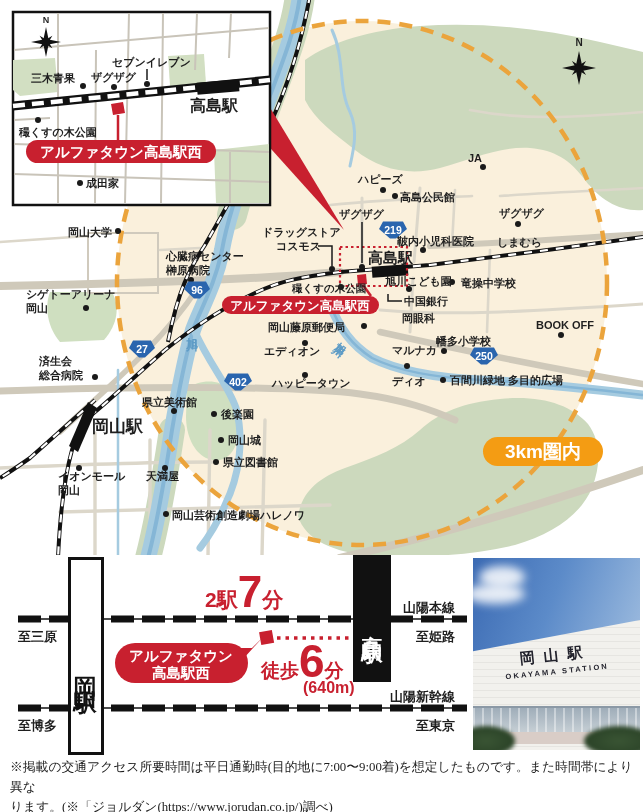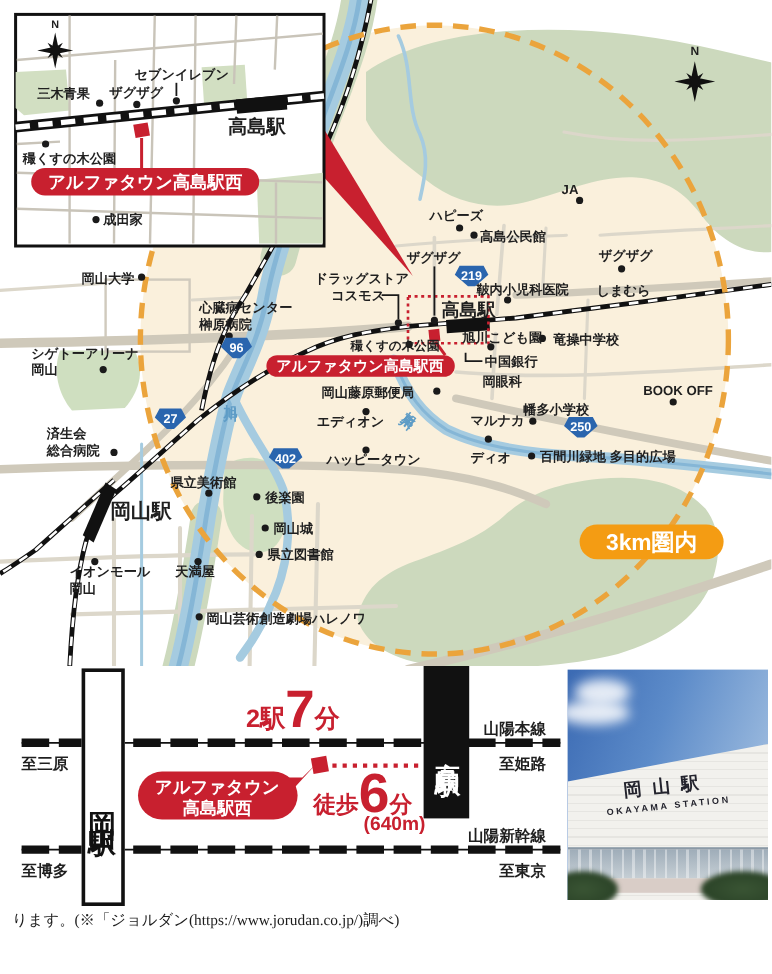--- a/index.html
+++ b/index.html
@@ -280,21 +280,21 @@
   <rect x="260" y="76" width="13" height="13" fill="#c8202f" transform="rotate(-10 266 82)"></rect>
   <polygon points="230,93 252,93 264,81 244,103" fill="#c8202f"></polygon>
   <rect x="115" y="88" width="133" height="40" rx="20" fill="#c8202f"></rect>
   <text x="181" y="106" text-anchor="middle" class="badge-txt" style="font-size:14.5px;">アルファタウン</text>
   <text x="181" y="123" text-anchor="middle" class="badge-txt" style="font-size:14.5px;">高島駅西</text>
 </svg>
 
 <div class="sta-box vtext" style="left:68px;top:557px;width:36px;height:198px;background:#fff;border:3.5px solid #111;font-size:23px;font-weight:800;letter-spacing:8px;color:#111;padding-top:28px;">岡山駅</div>
 <div class="sta-box vtext" style="left:353px;top:555px;width:38px;height:127px;background:#111;color:#fff;font-size:21px;font-weight:800;letter-spacing:5px;padding-top:14px;">高島駅</div>
 
-<div class="time-row" style="left:205px;top:570px;">
+<div class="time-row" style="left:205px;top:570px;align-items:flex-end;">
   <span style="font-size:21px;">2駅</span>
       <span style="font-size:44px;line-height:1;">7</span>
       <span style="font-size:21px;">分</span>
 </div>
 <div class="time-row" style="left:261px;top:638px;">
   <span style="font-size:19px;text-align:right;">徒歩</span>
       <span style="font-size:46px;line-height:1;">6</span>
       <span style="font-size:19px;">分</span>
 </div>
 <div class="red" style="position:absolute;left:303px;top:679px;font-size:16px;font-weight:800;text-align:right;">(640m)</div>
@@ -311,16 +311,17 @@
     <div class="winband">
           <div class="stripes"></div>
         </div>
     <div class="pinkband"></div>
   </div>
   <div class="bush" style="left:-16px;"></div>
   <div class="bush" style="right:-14px;width:70px;"></div>
 </div>
 
 <div class="footnote">
+  <div>※掲載の交通アクセス所要時間は平日通勤時(目的地に7:00〜9:00着)を想定したものです。また時間帯により異な</div>
   <div>ります。(※「ジョルダン(https://www.jorudan.co.jp/)調べ)</div>
 </div>
 
 </div>
 
 </body></html>

